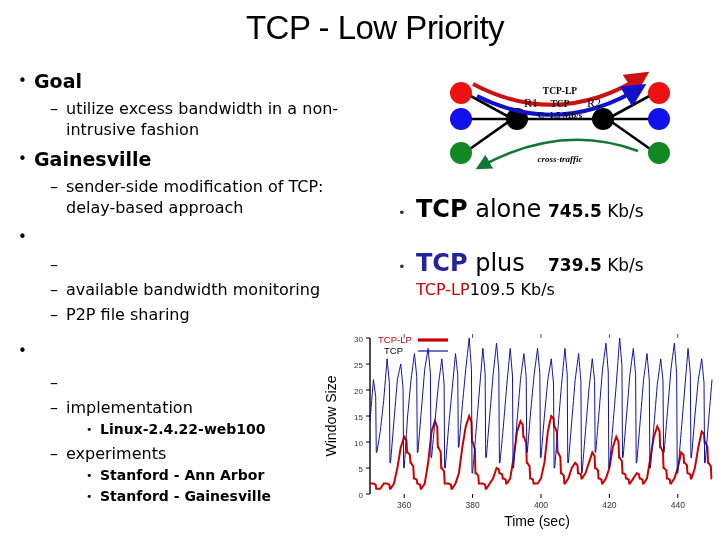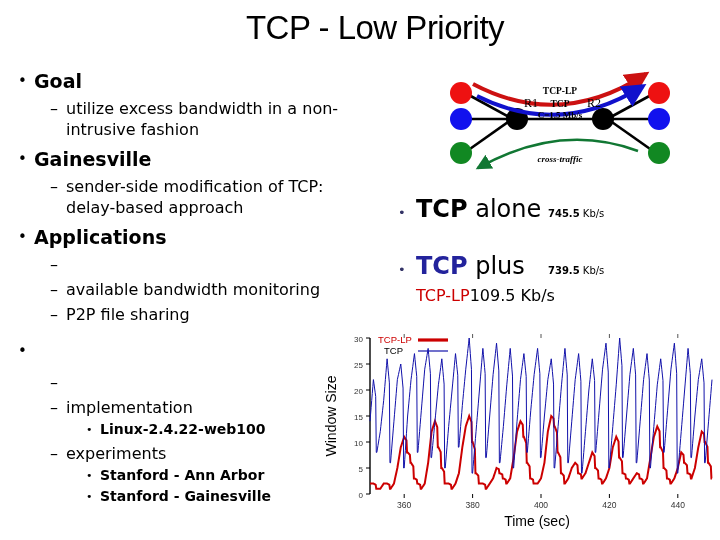--- a/index.html
+++ b/index.html
@@ -111,21 +111,21 @@
   .res-row .label {
     width: 132px;
     flex: 0 0 132px;
     font-size: 24px;
     line-height: 26px;
     white-space: nowrap;
   }
   .res-row .label .b { font-weight: 700; }
   .res-row .label .reg { font-weight: 400; }
   .res-row .value {
-    font-size: 10px;
+    font-size: 17px;
     line-height: 26px;
     white-space: nowrap;
   }
   .res-row .value .num { font-weight: 700; }
   .res-row .value .unit { font-weight: 400; }
   .blue-tcp { color: #23239c; }
   .red-tcplp { color: #cc0000; }
   #results .gap { height: 24px; }
   .res-sub {
     display: flex;
@@ -163,21 +163,20 @@
     <span class="txt"><span>Gainesville</span><span class="reg"></span></span>
   </div>
 
   <div class="lvl2">
     <span class="dash">–</span>
     <span class="txt">sender-side modification of TCP: delay-based approach</span>
   </div>
 
   <div class="lvl1">
     <span class="bullet">•</span>
-    <span class="txt"><span>Applications</span><span class="reg"></span></span>
   </div>
 
   <div class="lvl2">
     <span class="dash">–</span>
   </div>
 
   <div class="lvl2">
     <span class="dash">–</span>
     <span class="txt">available bandwidth monitoring</span>
   </div>

